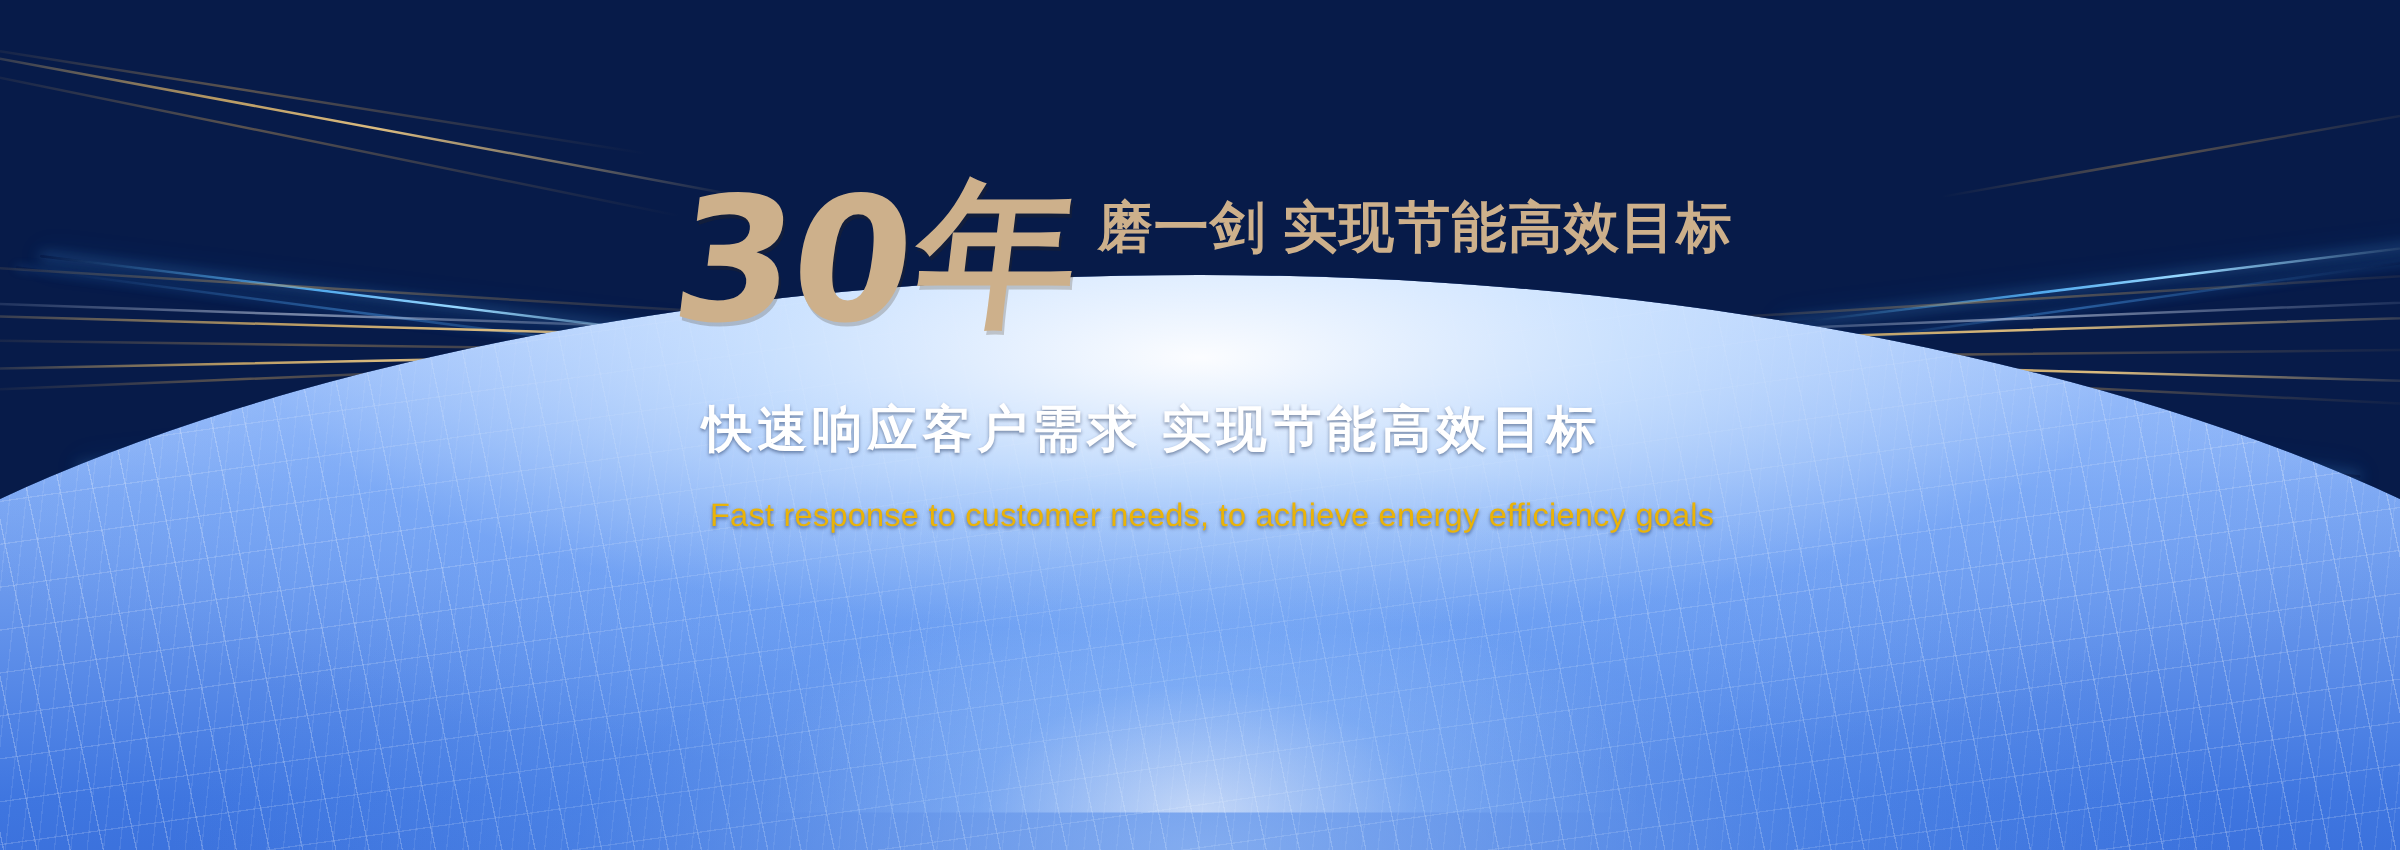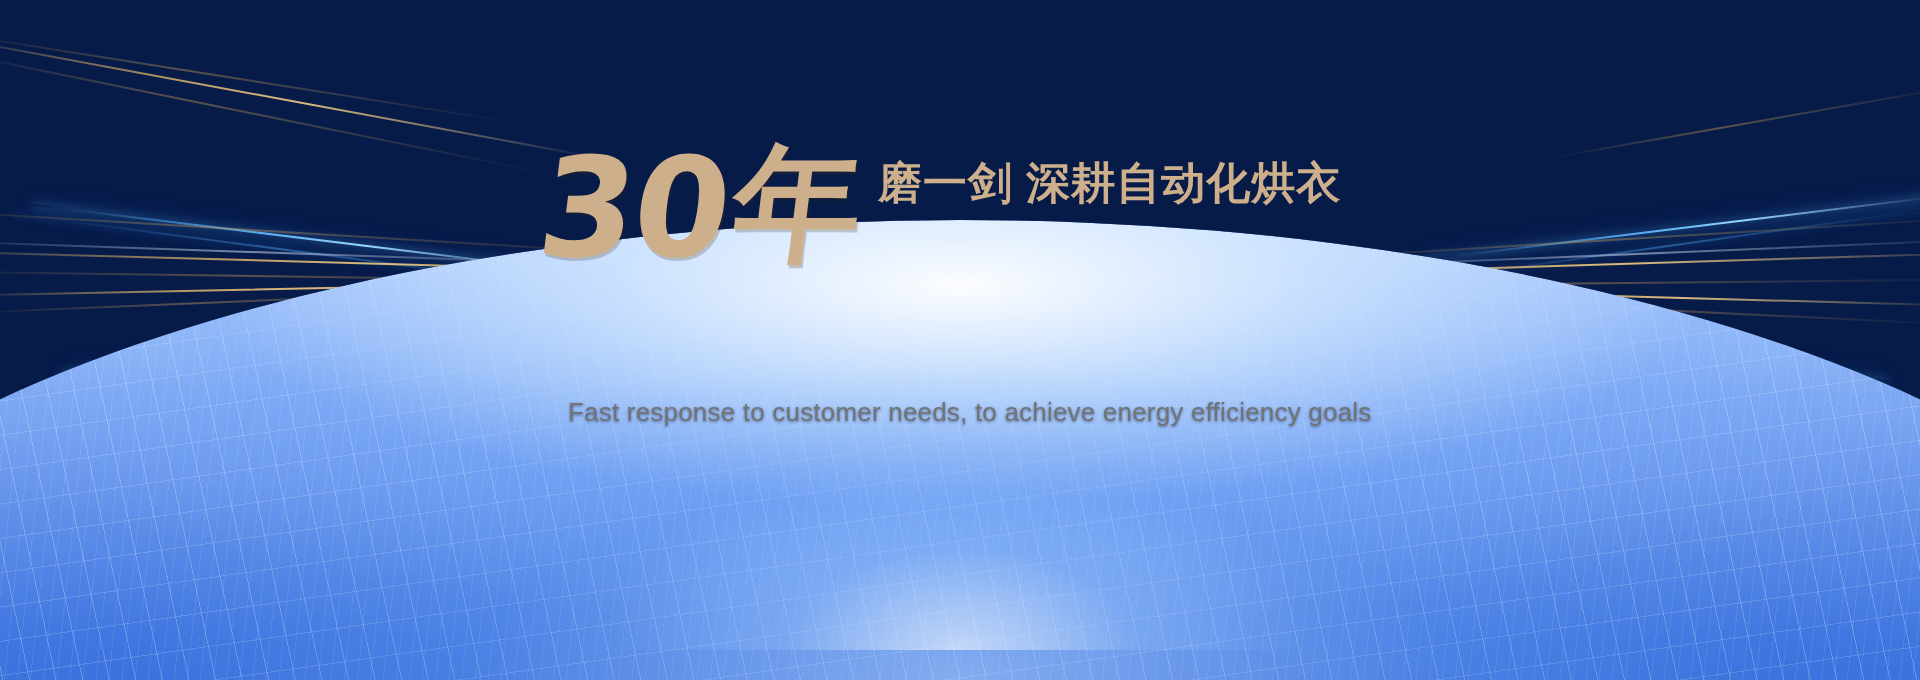--- a/index.html
+++ b/index.html
@@ -74,21 +74,21 @@
   }
   .gold-lines{margin-left:16px;padding-top:14px;}
   .gold-line{
     color:#cdb08b;font-weight:700;font-size:44px;line-height:1.32;letter-spacing:1px;white-space:nowrap;
   }
   .white-line{
     position:absolute;left:562px;top:316px;color:#ffffff;font-weight:700;font-size:40px;
     letter-spacing:4px;white-space:nowrap;text-shadow:0 1px 3px rgba(0,20,60,.45);
   }
   .eng-line{
-    position:absolute;left:568px;top:397px;color:#737373;font-weight:400;font-size:26px;
+    position:absolute;left:568px;top:397px;color:#eab308;font-weight:400;font-size:26px;
     letter-spacing:.2px;white-space:nowrap;text-shadow:0 1px 3px rgba(0,20,60,.5);
   }
 </style>
 </head>
 <body>
 
 <div class="banner">
 
   <div class="streaks">
     <div class="streak gold-f" style="left:-40px;top:78px;width:560px;transform:rotate(9deg);"></div>
@@ -128,20 +128,21 @@
   </div>
   <div class="earth-haze"></div>
   <div class="top-glow"></div>
 
   <div class="content">
 
     <div class="headline-row">
       <span class="thirty">30</span>
       <span class="nian">年</span>
       <div class="gold-lines">
-        <div class="gold-line">磨一剑  深耕自动化烘衣</div>
+        <div class="gold-line">磨一剑  实现节能高效目标</div>
       </div>
     </div>
 
+    <div class="white-line">快速响应客户需求  实现节能高效目标</div>
     <div class="eng-line">Fast response to customer needs, to achieve energy efficiency goals</div>
 
   </div>
 </div>
 
 </body></html>

